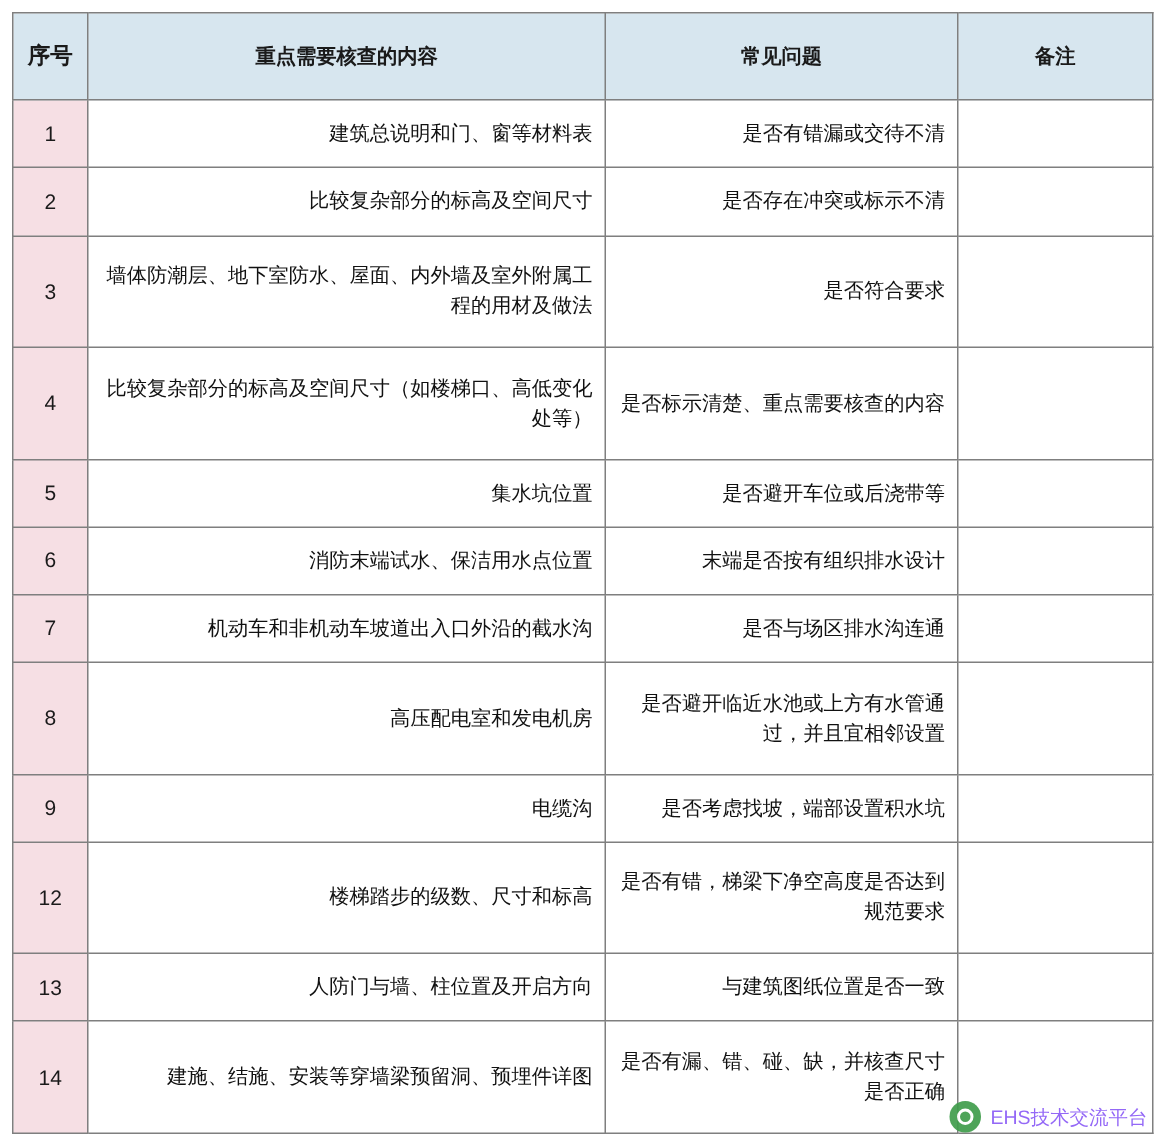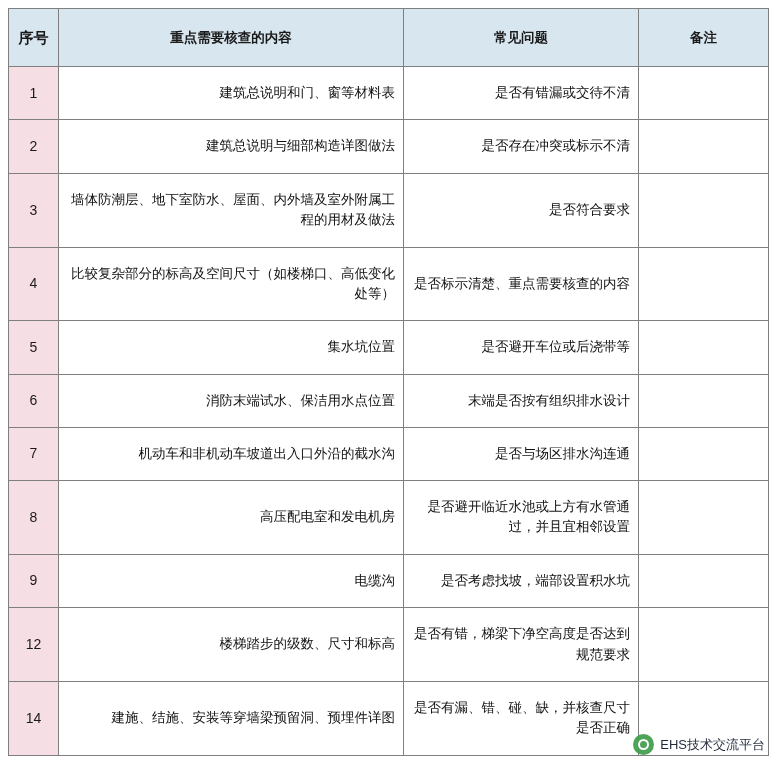--- a/index.html
+++ b/index.html
@@ -25,21 +25,21 @@
   }
   table.check-table {
     width: 100%;
     height: 100%;
     border-collapse: collapse;
     table-layout: fixed;
     border: 1px solid #7f7f7f;
   }
   table.check-table td, table.check-table th {
     border: 1px solid #7f7f7f;
-    padding: 14px 8px;
+    padding: 4px 8px;
     font-size: 13.5px;
     line-height: 1.5;
     vertical-align: middle;
     box-sizing: border-box;
   }
   
   col.c-idx { width: 50px; }
   col.c-content { width: 345px; }
   col.c-issue { width: 235px; }
   col.c-remark { width: 130px; }
@@ -96,21 +96,21 @@
     left: 5px;
     top: 5px;
     width: 11px;
     height: 11px;
     border-radius: 50%;
     border: 2px solid #ffffff;
     box-sizing: border-box;
   }
   .wm-text {
     font-size: 13px;
-    color: #0f172a;
+    color: #8b5cf6;
     white-space: nowrap;
   }
 </style>
 </head>
 <body>
 
 <div class="sheet">
   <table class="check-table">
     <colgroup>
       <col class="c-idx">
@@ -128,21 +128,21 @@
     </thead>
     <tbody>
       <tr>
         <td class="idx">1</td>
         <td class="content">建筑总说明和门、窗等材料表</td>
         <td class="issue">是否有错漏或交待不清</td>
         <td class="remark"></td>
       </tr>
       <tr>
         <td class="idx">2</td>
-        <td class="content">建筑总说明与细部构造详图做法</td>
+        <td class="content">比较复杂部分的标高及空间尺寸</td>
         <td class="issue">是否存在冲突或标示不清</td>
         <td class="remark"></td>
       </tr>
       <tr>
         <td class="idx">3</td>
         <td class="content">墙体防潮层、地下室防水、屋面、内外墙及室外附属工程的用材及做法</td>
         <td class="issue">是否符合要求</td>
         <td class="remark"></td>
       </tr>
       <tr>
@@ -178,20 +178,26 @@
       <tr>
         <td class="idx">9</td>
         <td class="content">电缆沟</td>
         <td class="issue">是否考虑找坡，端部设置积水坑</td>
         <td class="remark"></td>
       </tr>
       <tr>
         <td class="idx">12</td>
         <td class="content">楼梯踏步的级数、尺寸和标高</td>
         <td class="issue">是否有错，梯梁下净空高度是否达到规范要求</td>
+        <td class="remark"></td>
+      </tr>
+      <tr>
+        <td class="idx">13</td>
+        <td class="content">人防门与墙、柱位置及开启方向</td>
+        <td class="issue">与建筑图纸位置是否一致</td>
         <td class="remark"></td>
       </tr>
       <tr>
         <td class="idx">14</td>
         <td class="content">建施、结施、安装等穿墙梁预留洞、预埋件详图</td>
         <td class="issue">是否有漏、错、碰、缺，并核查尺寸是否正确</td>
         <td class="remark"></td>
       </tr>
     </tbody>
   </table>

